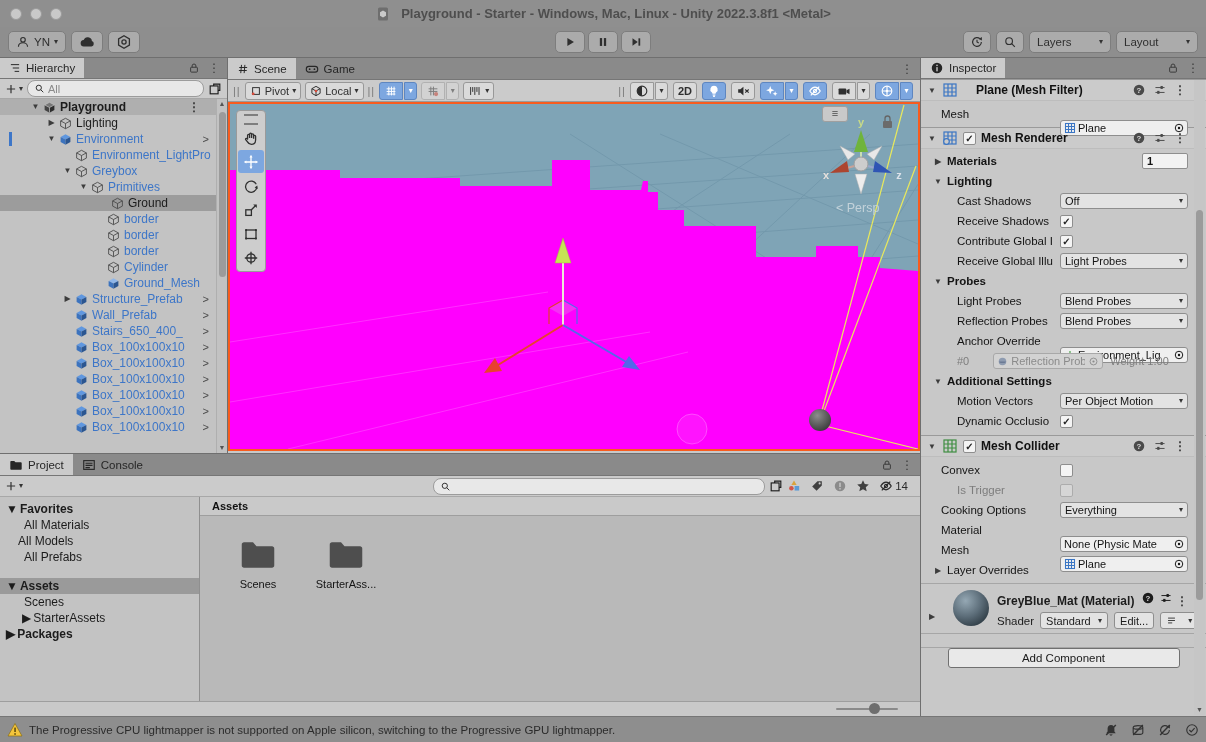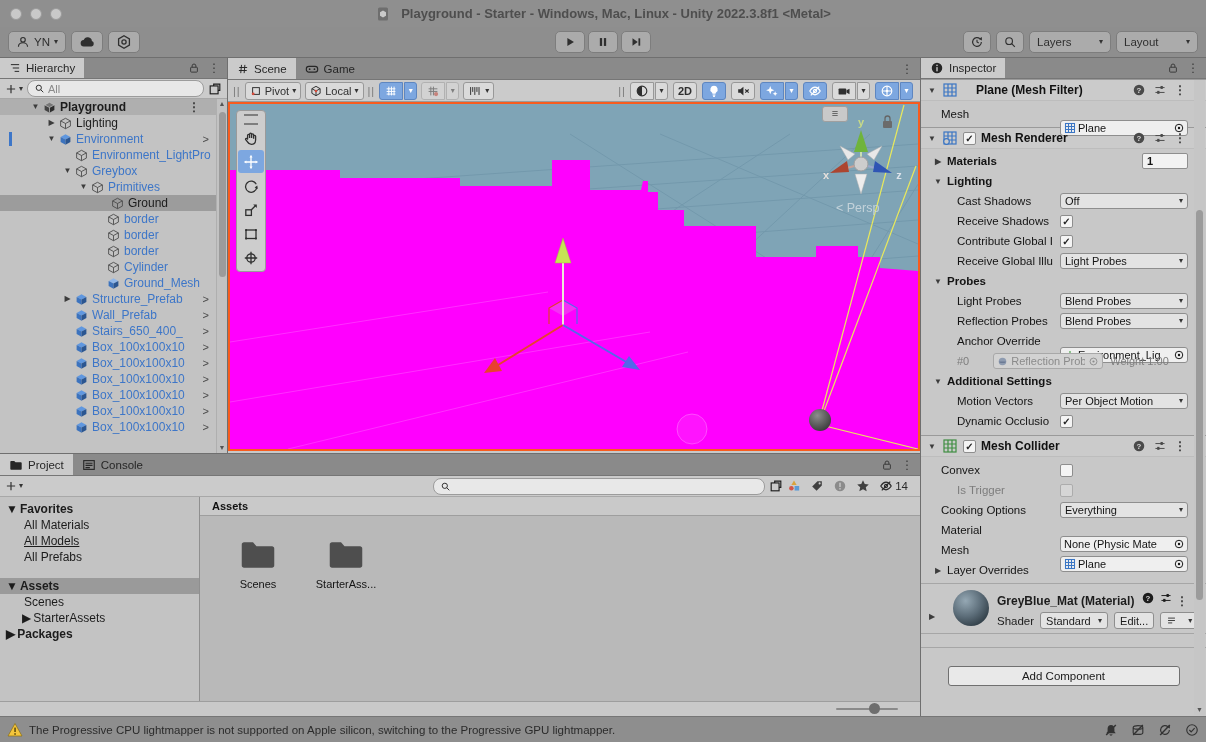--- a/index.html
+++ b/index.html
@@ -92,21 +92,21 @@
   .twist9{font-size:8px;color:#3C3C3C;width:10px;text-align:center;flex:none;}
   .probe-pill{width:110px;height:16px;background:#D2D2D2;border:1px solid #A8A8A8;border-radius:3px;display:flex;align-items:center;gap:3px;padding:0 3px;font-size:11px;color:#8B8B8B;box-sizing:border-box;margin-left:24px;flex:none;}
   .probe-pill .pl{flex:1;overflow:hidden;white-space:nowrap;}
   #mat-block{display:flex;padding:6px 6px 4px 6px;gap:8px;align-items:flex-start;}
   #mat-sphere{width:36px;height:36px;border-radius:50%;background:radial-gradient(circle at 35% 30%,#95A8B4,#5D6E7A 45%,#212D35 92%);flex:none;margin-left:8px;}
   .mat-right{flex:1;min-width:0;}
   .mat-title{display:flex;align-items:flex-end;gap:5px;font-size:12px;font-weight:bold;height:18px;}
   .mat-shader{display:flex;align-items:center;gap:6px;margin-top:4px;font-size:11.5px;}
   .mbtn{height:17px;background:#E3E3E3;border:1px solid #8E8E8E;border-radius:3px;display:inline-flex;align-items:center;gap:3px;padding:0 5px;font-size:11px;box-sizing:border-box;}
   .hr{height:0;border-top:1px solid #A6A6A6;}
-  #add-comp{width:232px;height:20px;margin:18px auto 0;background:#E9E9E9;border:1px solid #707070;border-radius:3px;font-size:11.5px;display:flex;align-items:center;justify-content:center;font-family:inherit;color:#1a1a1a;}
+  #add-comp{width:232px;height:20px;margin:0 auto 0;background:#E9E9E9;border:1px solid #707070;border-radius:3px;font-size:11.5px;display:flex;align-items:center;justify-content:center;font-family:inherit;color:#1a1a1a;}
   
   #proj-tree{position:absolute;left:0;top:43px;width:200px;bottom:14px;border-right:1px solid #8F8F8F;box-sizing:border-box;overflow:hidden;padding-top:4px;}
   .p-row{height:16px;display:flex;align-items:center;font-size:12px;color:#1C1C1C;padding-right:4px;}
   .p-row.bold{font-weight:bold;}
   .p-row.sel{background:#9A9A9A;}
   .p-spacer{height:13px;}
   #assets-right{position:absolute;left:200px;top:43px;right:0;bottom:14px;background:#B9B9B9;}
   #assets-head{height:18px;background:#C9C9C9;border-bottom:1px solid #9E9E9E;display:flex;align-items:center;padding:0 12px;font-size:11px;font-weight:bold;color:#111;}
   #assets-grid{display:flex;gap:24px;padding:18px 0 0 26px;}
   .ftile{width:64px;display:flex;flex-direction:column;align-items:center;gap:4px;}
@@ -1287,21 +1287,21 @@
           <span class="h-label">Favorites</span>
         </div>
         <div class="p-row" style="padding-left: 22px;">
           <span class="twist"></span>
           <span class="ric"><svg viewBox="0 0 16 16" fill="none" stroke="#4A4A4A" stroke-width="1.4">
               <circle cx="7" cy="7" r="3.8"></circle>
               <path d="M9.9 9.9 L13.3 13.3"></path>
             </svg></span>
           <span class="h-label">All Materials</span>
         </div>
-        <div class="p-row" style="padding-left: 22px; text-decoration: underline;">
+        <div class="p-row" style="padding-left: 16px;">
           <span class="twist"></span>
           <span class="ric"><svg viewBox="0 0 16 16" fill="none" stroke="#4A4A4A" stroke-width="1.4">
               <circle cx="7" cy="7" r="3.8"></circle>
               <path d="M9.9 9.9 L13.3 13.3"></path>
             </svg></span>
           <span class="h-label">All Models</span>
         </div>
         <div class="p-row" style="padding-left: 22px;">
           <span class="twist"></span>
           <span class="ric"><svg viewBox="0 0 16 16" fill="none" stroke="#4A4A4A" stroke-width="1.4">

